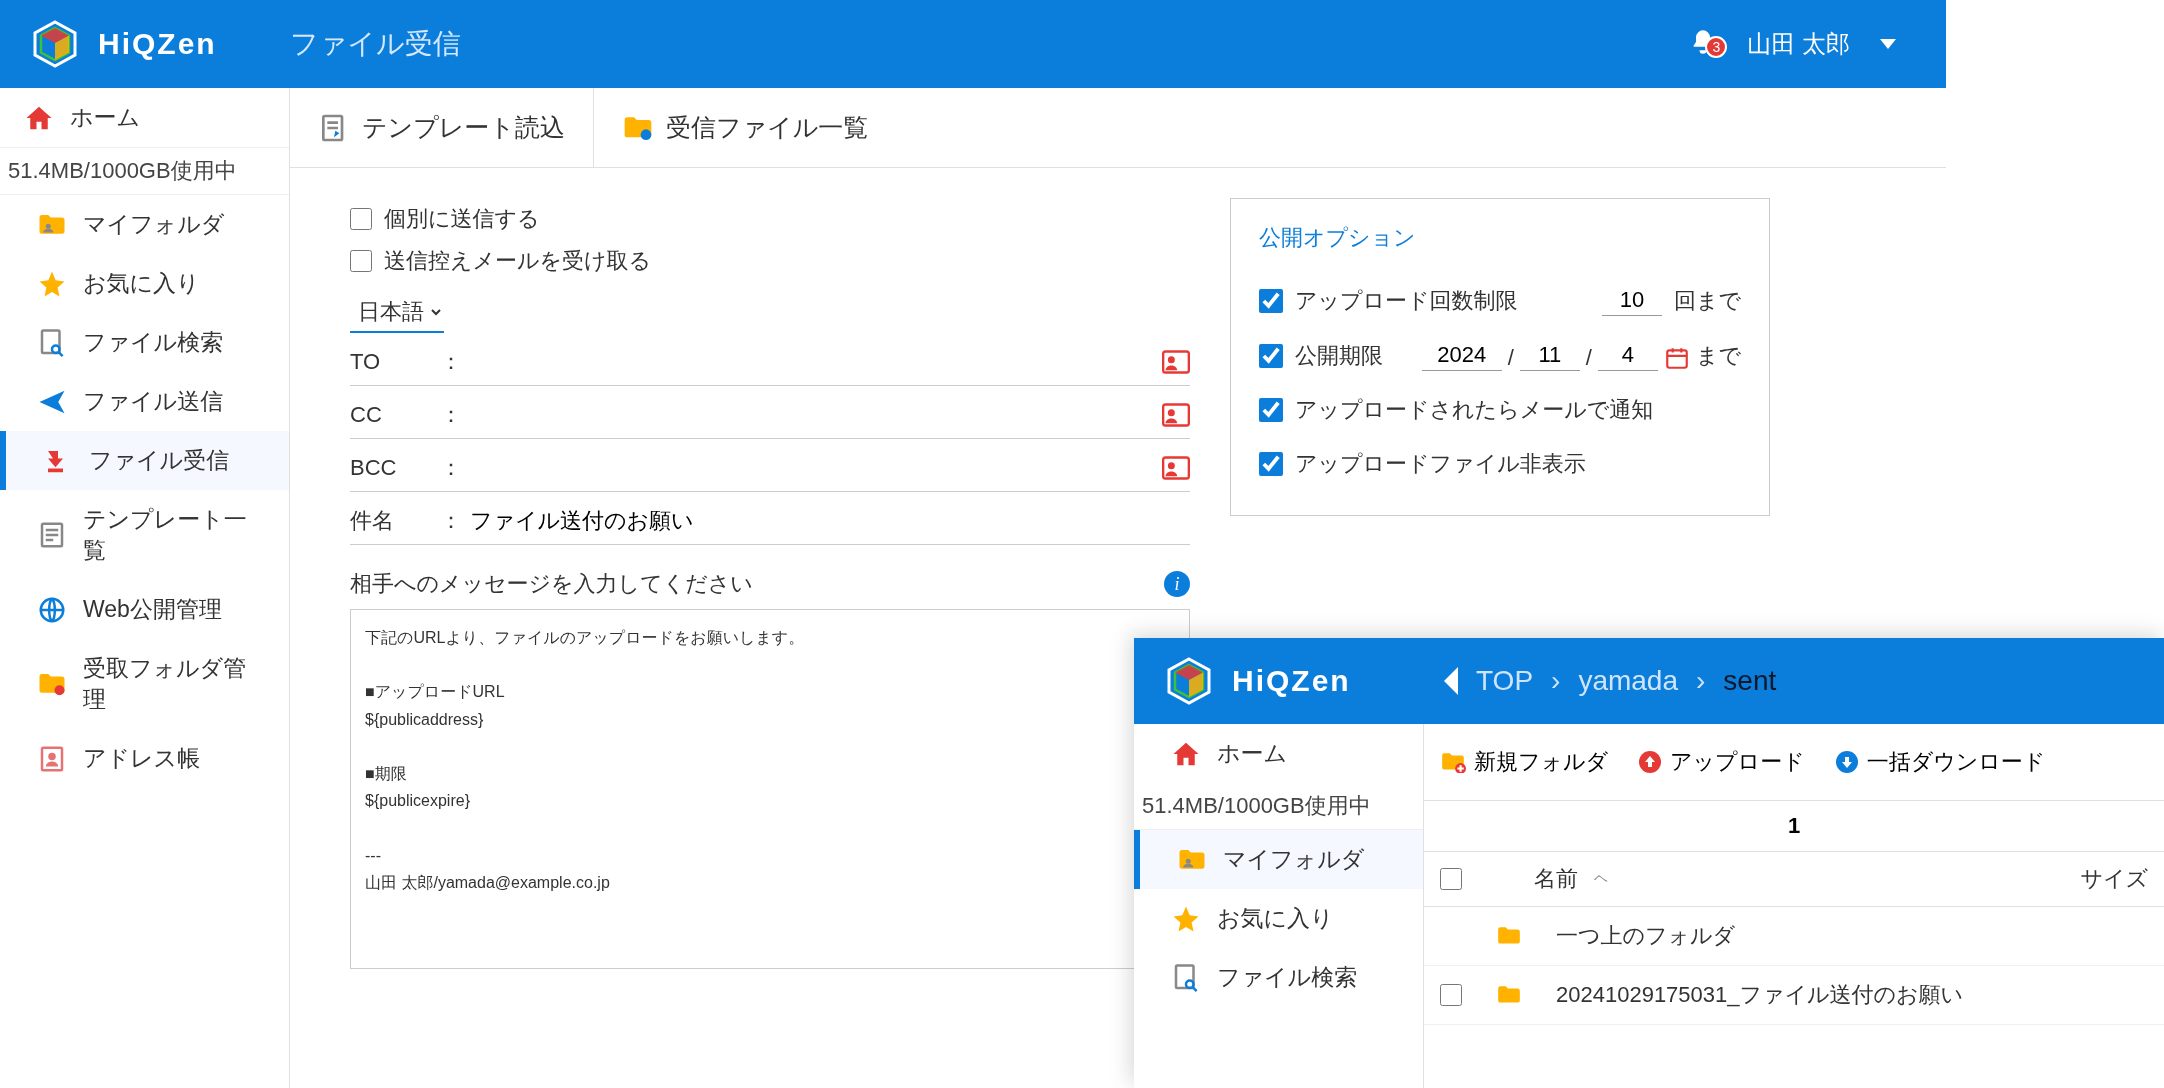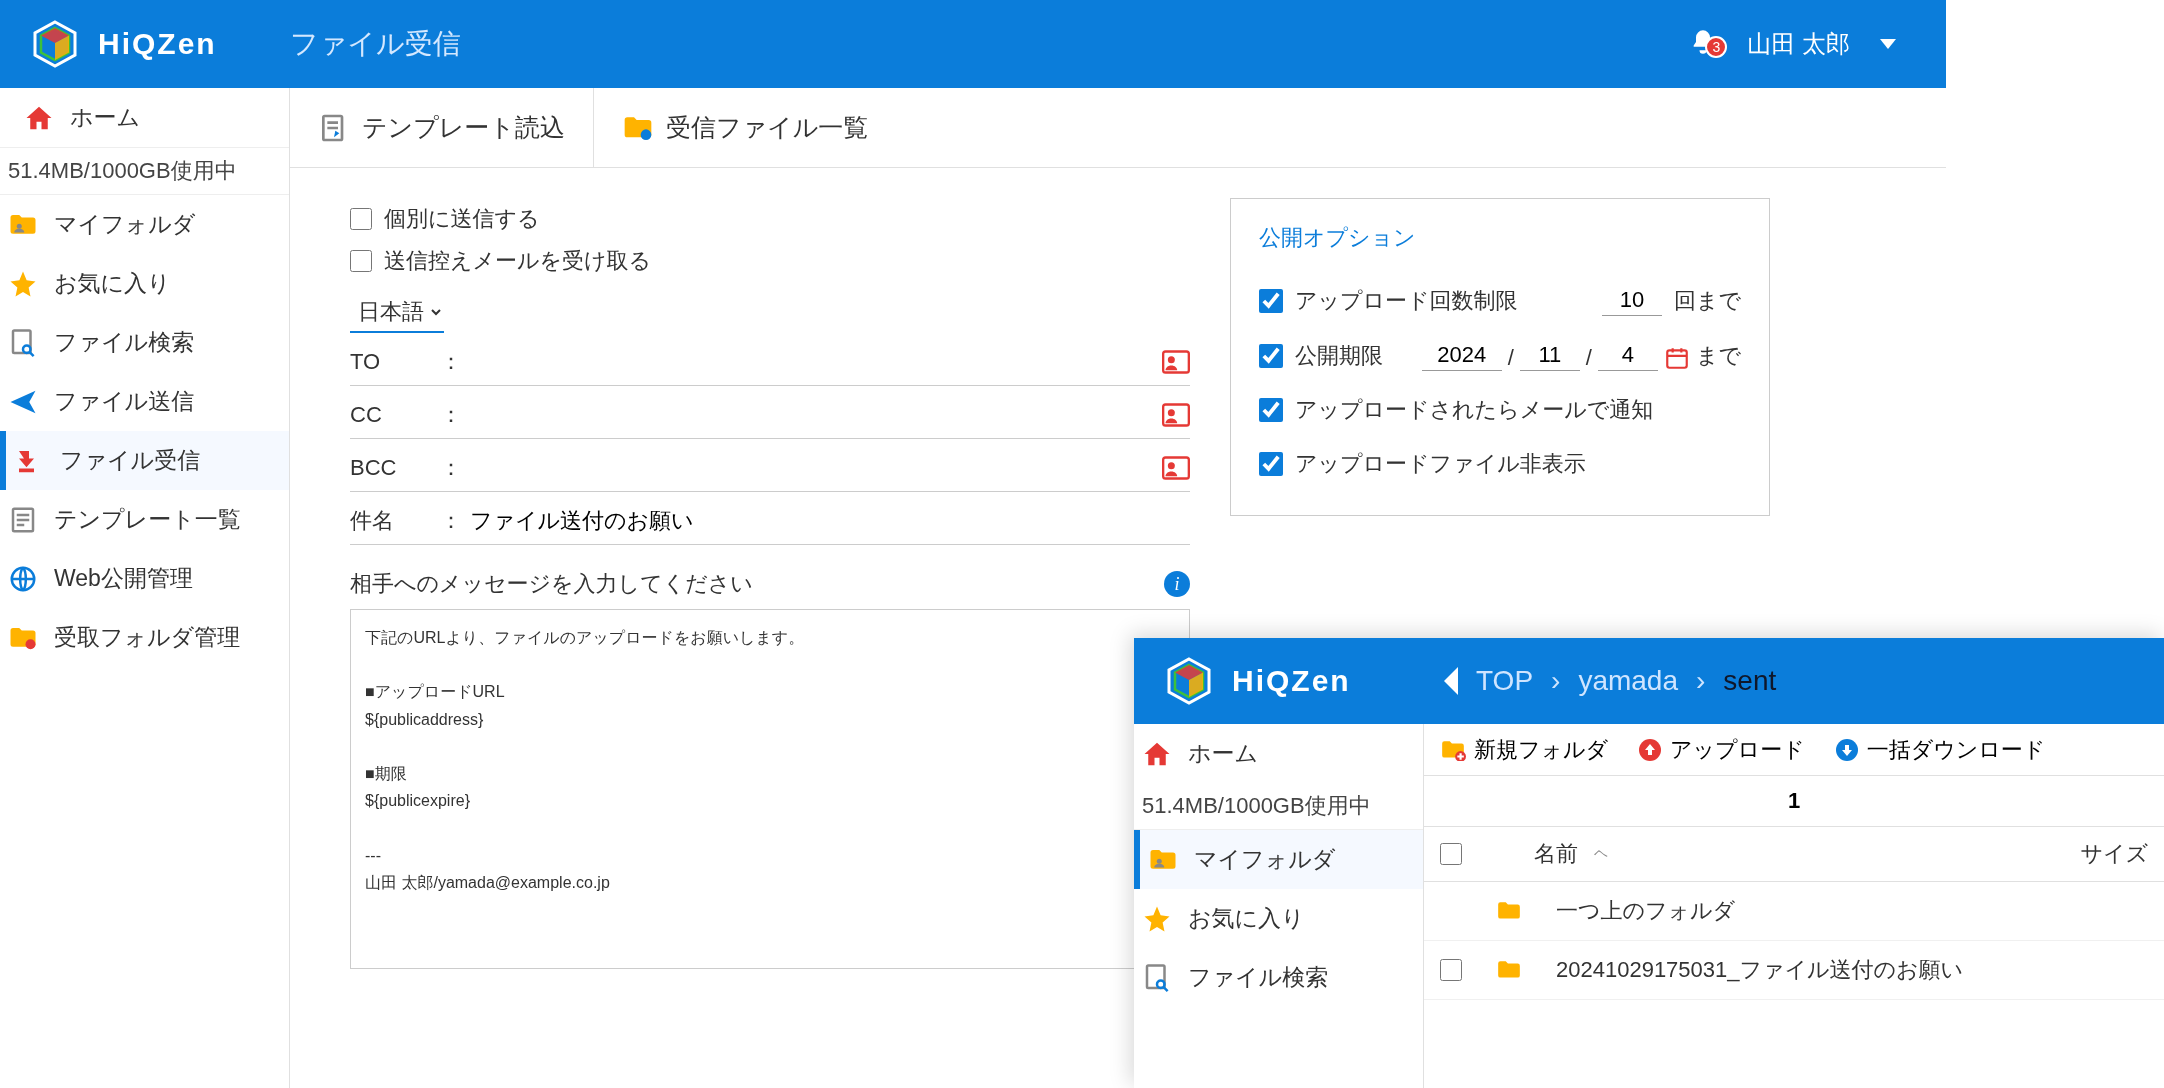--- a/index.html
+++ b/index.html
@@ -18,21 +18,21 @@
 .bell-icon { width: 28px; height: 28px; fill: #fff; }
 .badge { position: absolute; top: 8px; right: -10px; background: #e53935; color: #fff; border-radius: 50%; width: 22px; height: 22px; font-size: 14px; display: flex; align-items: center; justify-content: center; border: 2px solid #fff; }
 .user-name { font-size: 24px; font-weight: 500; }
 .dropdown-arrow { border-left: 8px solid transparent; border-right: 8px solid transparent; border-top: 10px solid #fff; }
 
 .body-flex { display: flex; height: calc(100% - 88px); }
 
 .sidebar { width: 290px; background: #fff; border-right: 1px solid #e0e0e0; }
 .sidebar .home-row { display: flex; align-items: center; padding: 14px 24px; font-size: 23px; color: #333; border-bottom: 1px solid #eee; }
 .storage-row { padding: 8px 8px; font-size: 22px; color: #444; border-bottom: 1px solid #eee; }
-.nav-item { display: flex; align-items: center; padding: 14px 8px; font-size: 23px; color: #333; gap: 16px; cursor: pointer; }
+.nav-item { display: flex; align-items: center; padding: 14px 37px; font-size: 23px; color: #333; gap: 16px; cursor: pointer; }
 .nav-item.active { border-left: 6px solid #0b7dda; background: #f5f9ff; }
 .nav-icon { width: 30px; height: 30px; flex-shrink: 0; }
 
 .main-content { flex: 1; background: #fff; }
 .toolbar { height: 80px; border-bottom: 1px solid #e0e0e0; display: flex; align-items: stretch; }
 .toolbar-item { display: flex; align-items: center; padding: 0 28px; font-size: 25px; color: #333; gap: 12px; border-right: 1px solid #e0e0e0; cursor: pointer; }
 .toolbar-item.primary { color: #0b7dda; font-weight: bold; font-size: 30px; }
 .toolbar-icon { width: 32px; height: 32px; }
 
 .form-area { display: flex; gap: 40px; padding: 30px 60px; }
@@ -65,21 +65,21 @@
 .second-window { position: absolute; top: 638px; left: 1134px; width: 1030px; height: 450px; background: #fff; box-shadow: -4px -4px 20px rgba(0,0,0,0.15); }
 .second-window .header { height: 86px; }
 .breadcrumb { display: flex; align-items: center; gap: 18px; font-size: 28px; color: #cfe5ff; margin-left: 20px; }
 .breadcrumb .bc-item { }
 .breadcrumb .bc-item.active { color: #0f172a; font-weight: 500; }
 .breadcrumb .chevron { color: #cfe5ff; }
 .back-arrow { width: 0; height: 0; border-top: 14px solid transparent; border-bottom: 14px solid transparent; border-right: 14px solid #fff; }
 .sw-body { display: flex; height: calc(100% - 86px); }
 .sw-sidebar { width: 290px; border-right: 1px solid #e0e0e0; }
 .sw-main { flex: 1; }
-.sw-toolbar { height: 52px; border-bottom: 1px solid #e0e0e0; display: flex; align-items: center; padding: 0 16px; gap: 30px; font-size: 22px; }
+.sw-toolbar { height: 77px; border-bottom: 1px solid #e0e0e0; display: flex; align-items: center; padding: 0 16px; gap: 30px; font-size: 22px; }
 .sw-toolbar-item { display: flex; align-items: center; gap: 8px; }
 .pagination { text-align: center; padding: 12px 0; font-size: 22px; font-weight: bold; border-bottom: 1px solid #e0e0e0; }
 .table-header { display: flex; align-items: center; padding: 12px 16px; font-size: 22px; color: #333; border-bottom: 1px solid #e0e0e0; gap: 16px; }
 .table-header input { width: 22px; height: 22px; }
 .table-header .sort-arrow { font-size: 14px; color: #888; }
 .table-row { display: flex; align-items: center; padding: 14px 16px; font-size: 22px; color: #333; gap: 34px; border-bottom: 1px solid #f0f0f0; }
 .table-row input { width: 22px; height: 22px; }
 .folder-icon-small { width: 26px; height: 22px; }
 </style>
 </head>
@@ -169,20 +169,28 @@
             <path stroke="#0b7dda" stroke-width="2" fill="none" d="M3 12h18M12 3c3 3 3 15 0 18M12 3c-3 3-3 15 0 18"></path>
           </svg>
         <span>Web公開管理</span>
       </div>
       <div class="nav-item">
         <svg class="nav-icon" viewBox="0 0 24 24">
             <path fill="#ffb300" d="M2 6a2 2 0 012-2h5l2 2h9a2 2 0 012 2v9a2 2 0 01-2 2H4a2 2 0 01-2-2z"></path>
             <circle cx="18" cy="17" r="4" fill="#e53935"></circle>
           </svg>
         <span>受取フォルダ管理</span>
+      </div>
+      <div class="nav-item">
+        <svg class="nav-icon" viewBox="0 0 24 24">
+            <rect x="4" y="3" width="16" height="18" rx="1" fill="none" stroke="#e57373" stroke-width="2"></rect>
+            <circle cx="12" cy="10" r="3" fill="#e57373"></circle>
+            <path fill="#e57373" d="M7 18c0-2 2-4 5-4s5 2 5 4z"></path>
+          </svg>
+        <span>アドレス帳</span>
       </div>
     </div>
 
     <div class="main-content">
       <div class="toolbar">
         <div class="toolbar-item">
           <svg class="toolbar-icon" viewBox="0 0 24 24">
               <rect x="4" y="3" width="14" height="18" rx="1" fill="none" stroke="#888" stroke-width="2"></rect>
               <path stroke="#888" stroke-width="2" d="M7 8h8M7 12h8"></path>
               <path fill="#0b7dda" d="M16 16l-4 3 1-5z"></path>

